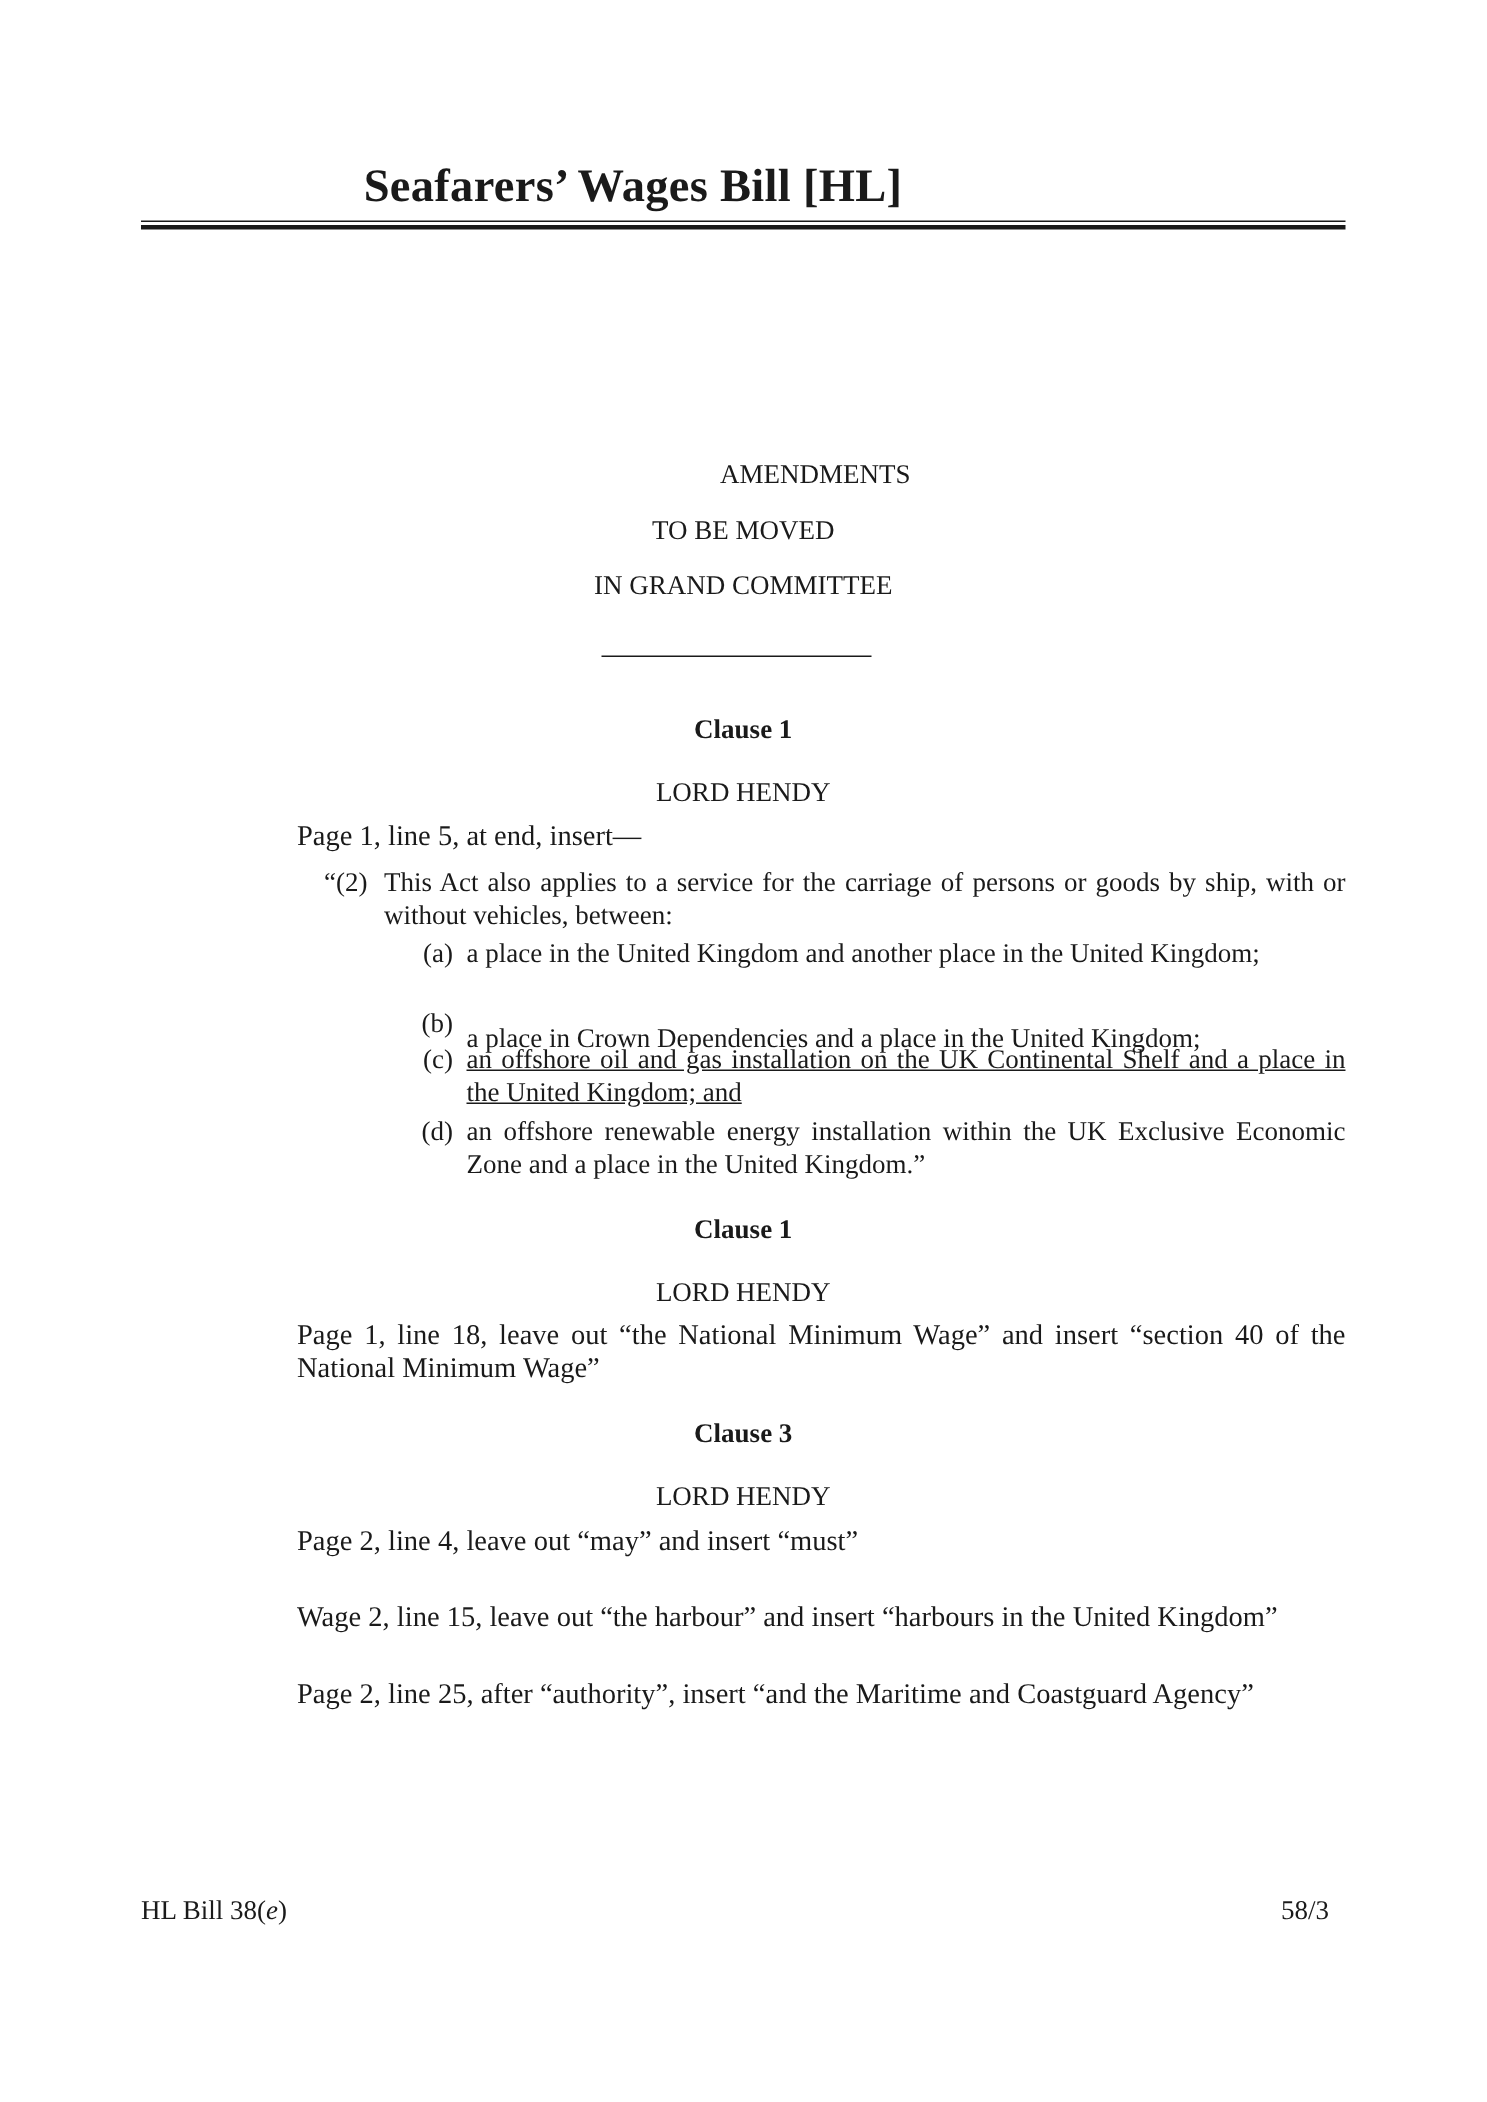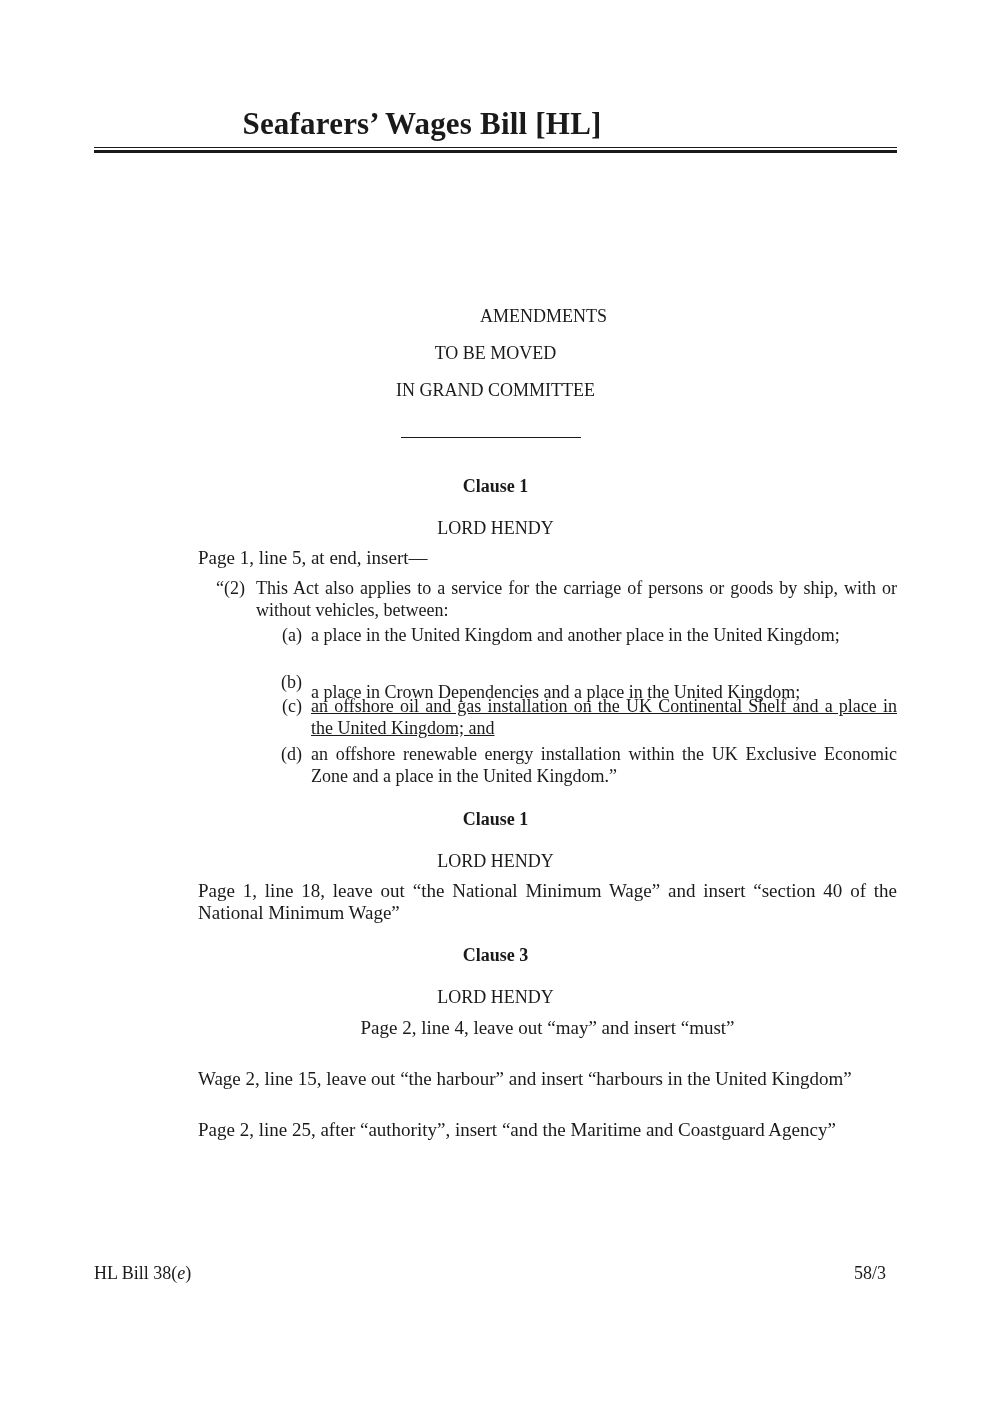--- a/index.html
+++ b/index.html
@@ -47,18 +47,18 @@
 
 <div class="abs q lbl" style="left:270px; width:32px; top:743px;">(d)</div>
 <div class="abs q just" style="left:311px; width:586px; top:743px;">an offshore renewable energy installation within the UK Exclusive Economic Zone and a place in the United Kingdom.”</div>
 
 <div class="abs center bold" style="top:809px;">Clause 1</div>
 <div class="abs center" style="top:851px;">LORD HENDY</div>
 <div class="abs para just" style="top:880px;">Page 1, line 18, leave out “the National Minimum Wage” and insert “section 40 of the National Minimum Wage”</div>
 
 <div class="abs center bold" style="top:945px;">Clause 3</div>
 <div class="abs center" style="top:987px;">LORD HENDY</div>
-<div class="abs para" style="top:1017px;text-align:center;">Page 2, line 4, leave out “may” and insert “must”</div>
+<div class="abs para" style="top:1017px;">Page 2, line 4, leave out “may” and insert “must”</div>
 <div class="abs para" style="top:1068px;">Wage 2, line 15, leave out “the harbour” and insert “harbours in the United Kingdom”</div>
 <div class="abs para" style="top:1119px;">Page 2, line 25, after “authority”, insert “and the Maritime and Coastguard Agency”</div>
 
 <div class="abs footer" style="left:94px; top:1263px;"><span>HL Bill 38(</span><i>e</i><span>)</span></div>
 <div class="abs footer" style="left:800px; width:86px; text-align:right; top:1263px;">58/3</div>
 
 </body></html>

